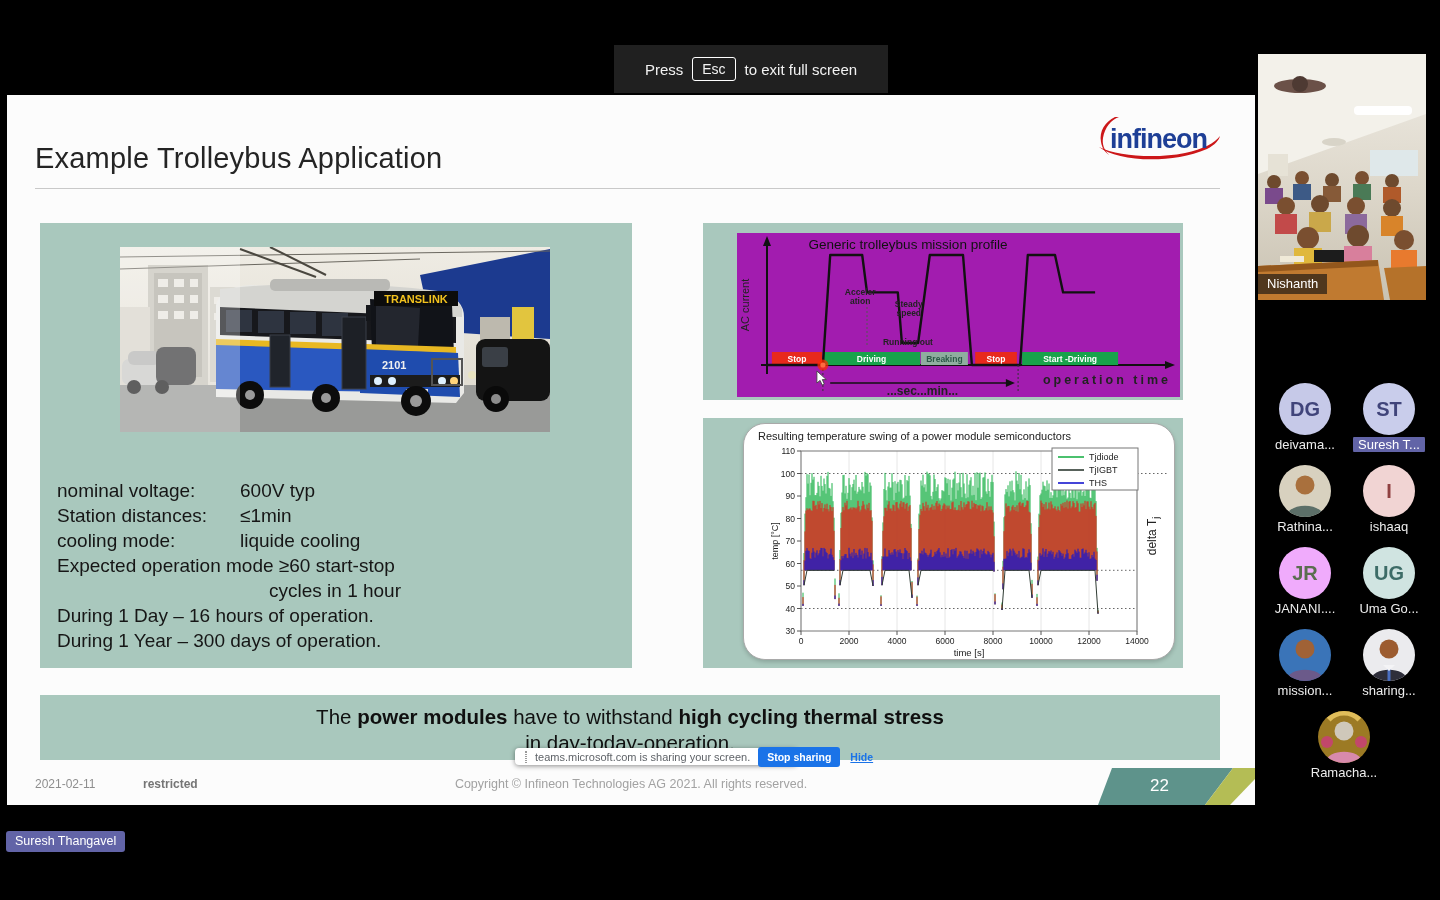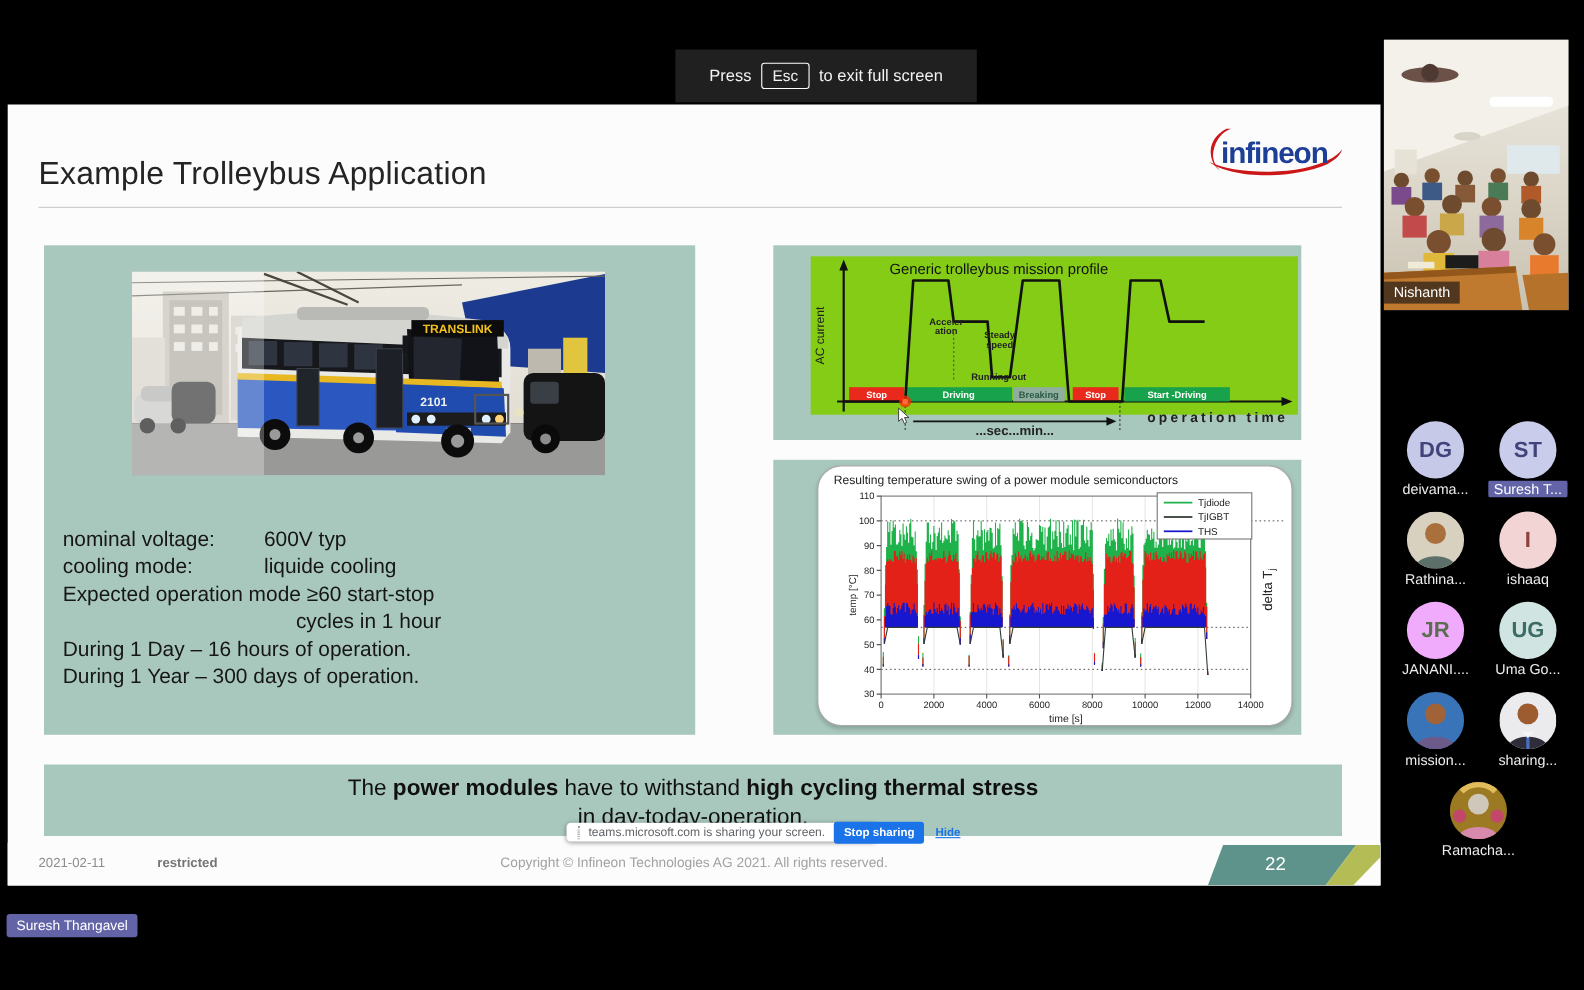--- a/index.html
+++ b/index.html
@@ -20,21 +20,21 @@
 
   .sage { background:#a9c8bd; }
   #panel-left  { position:absolute; left:33px; top:128px; width:592px; height:445px; }
   #bus-figure  { position:absolute; left:80px; top:24px; width:430px; height:185px; background:#ddd; }
   #specs { position:absolute; left:17px; top:255px; width:565px; font-size:19px; color:#161616; line-height:25px; }
   .spec-row { display:flex; }
   .spec-label { width:183px; }
   .spec-indent { margin-left:212px; }
 
   #panel-rt { position:absolute; left:696px; top:128px; width:480px; height:177px; }
-  #mission-box { position:absolute; left:34px; top:10px; width:443px; height:144px; background:#84cc16; }
+  #mission-box { position:absolute; left:34px; top:10px; width:443px; height:164px; background:#a21caf; }
 
   #panel-rb { position:absolute; left:696px; top:323px; width:480px; height:250px; }
   #temp-box { position:absolute; left:40px; top:5px; width:432px; height:237px; background:#fff;
     border:1px solid #a9a9a9; border-radius:22px; box-shadow:0 2px 4px rgba(0,0,0,0.18); }
 
   #banner { position:absolute; left:33px; top:600px; width:1180px; height:65px;
     text-align:center; font-size:20.5px; color:#101010; padding-top:9px; line-height:26px; }
 
   #footer { position:absolute; left:0; top:671px; width:1248px; height:39px; background:#fcfcfc; }
   #footer-date { position:absolute; left:28px; top:11px; font-size:12px; color:#8e8e8e; }
@@ -52,21 +52,21 @@
     border-radius:4px; box-shadow:0 1px 5px rgba(0,0,0,0.45); display:flex; align-items:center; z-index:30; }
   #drag-handle { width:4px; height:12px; margin:0 8px 0 10px;
     border-left:1px dotted #9a9a9a; border-right:1px dotted #9a9a9a; }
   #share-text { font-size:11px; color:#5f6368; margin-right:8px; white-space:nowrap; }
   #stop-sharing-btn { background:#1a73e8; color:#fff; font-size:10.5px; font-weight:bold;
     border:none; border-radius:3px; padding:4px 9px; margin-right:10px; cursor:pointer; white-space:nowrap; }
   #hide-link { font-size:10.5px; color:#1a73e8; text-decoration:underline; font-weight:bold; margin-right:10px; cursor:pointer; }
 
   
   #sidebar { position:absolute; left:1256px; top:0; width:184px; height:900px; background:#000; }
-  #video-tile { position:absolute; left:2px; top:36px; width:168px; height:246px; overflow:hidden; background:#7a746a; }
+  #video-tile { position:absolute; left:2px; top:54px; width:168px; height:246px; overflow:hidden; background:#7a746a; }
   #video-name { position:absolute; left:0px; bottom:6px; background:rgba(20,20,20,0.65); color:#fff;
     font-size:13px; padding:2px 9px 3px 9px; }
   .avatar { position:absolute; width:52px; height:52px; border-radius:50%; overflow:hidden;
     display:flex; align-items:center; justify-content:center; }
   .avatar span { font-size:20px; font-weight:bold; }
   .avatar svg { width:52px; height:52px; display:block; }
   .p-label { position:absolute; width:90px; text-align:center; font-size:13px; color:#ededed;
     white-space:nowrap; overflow:hidden; }
   .p-label .hl { background:#6264a7; color:#fff; border-radius:3px; padding:1px 5px; }
 
@@ -198,20 +198,24 @@
 
         <rect x="246" y="58" width="5" height="16" fill="#14161a"></rect>
       </g>
       <rect x="0" y="0" width="120" height="185" fill="#ffffff" opacity="0.28"></rect>
     </svg>
 
     <div id="specs">
         <div class="spec-row">
       <span class="spec-label">nominal voltage:</span>
       <span>600V typ</span>
+        </div>
+        <div class="spec-row">
+      <span class="spec-label">Station distances:</span>
+      <span>≤1min</span>
         </div>
         <div class="spec-row">
       <span class="spec-label">cooling mode:</span>
       <span>liquide cooling</span>
         </div>
         <div class="">Expected operation mode ≥60 start-stop</div>
         <div class="spec-indent">cycles in 1 hour</div>
         <div class="">During 1 Day – 16 hours of operation.</div>
         <div class="">During 1 Year – 300 days of operation.</div>
       </div>

